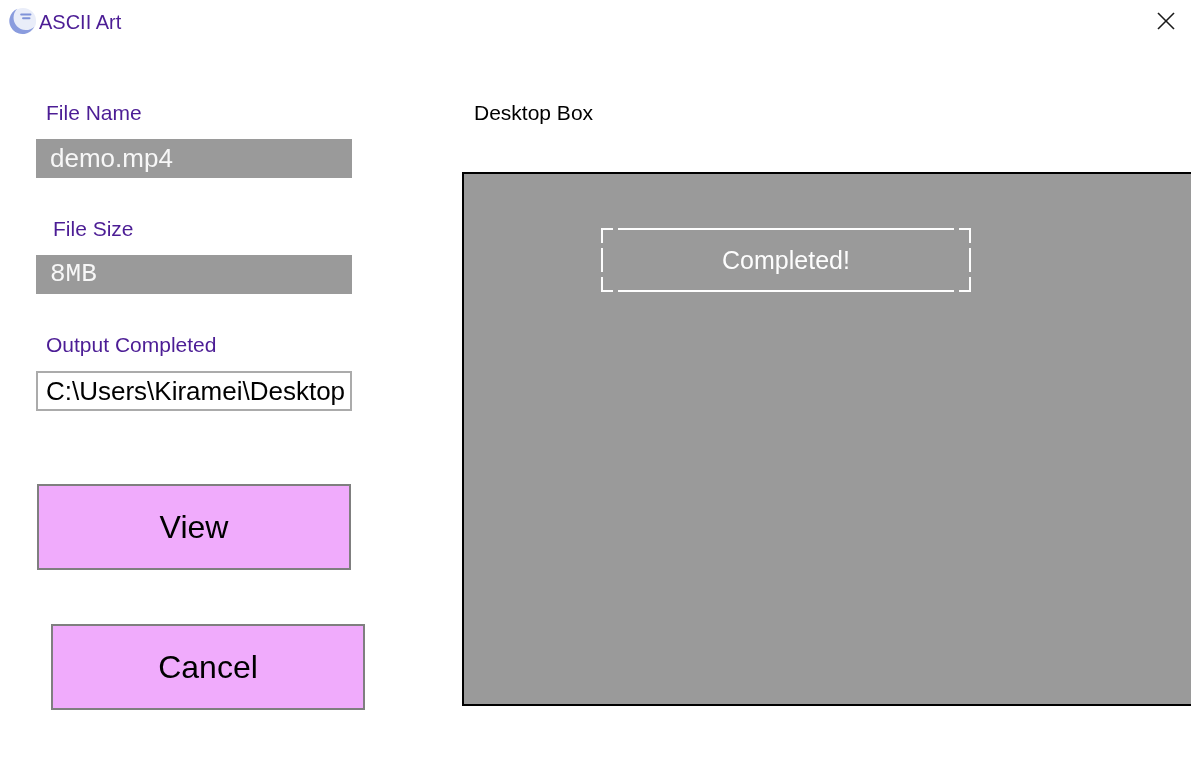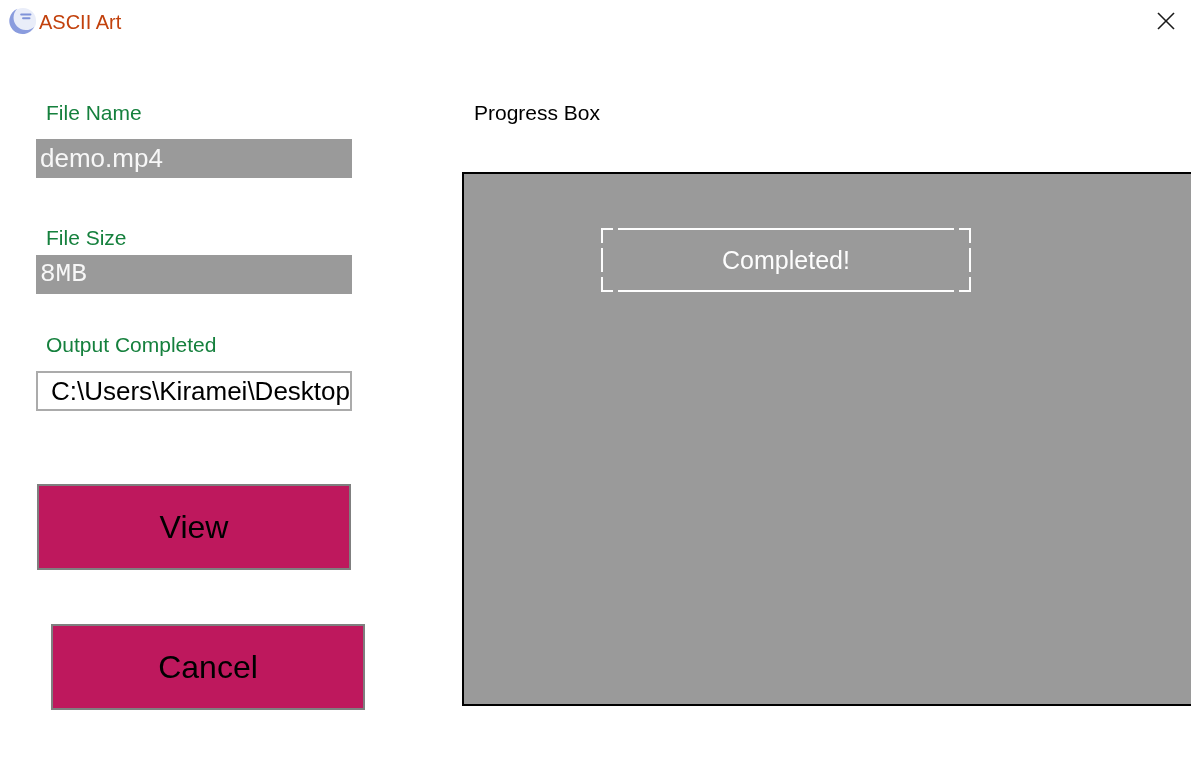--- a/index.html
+++ b/index.html
@@ -8,59 +8,58 @@
     background: #ffffff;
     font-family: "Liberation Sans", "DejaVu Sans", sans-serif;
     overflow: hidden;
     position: relative;
     color: #000;
   }
   .abs { position: absolute; }
 
   
   .titlebar-icon { left: 8px; top: 6px; width: 30px; height: 30px; }
-  .window-title  { left: 39px; top: 9px; font-size: 20px; line-height: 26px; color: #c2410c; }
+  .window-title  { left: 39px; top: 9px; font-size: 20px; line-height: 26px; color: #4c1d95; }
   .close-btn {
     left: 1146px; top: 4px; width: 40px; height: 36px;
     background: transparent; border: none; cursor: pointer;
     display: flex; align-items: center; justify-content: center;
   }
 
   
-  .field-label { left: 46px; font-size: 21px; color: #15803d; }
+  .field-label { left: 46px; font-size: 21px; color: #4c1d95; }
   .lbl-filename  { top: 101px; }
-  .lbl-filesize  { top: 226px; }
+  .lbl-filesize  { top: 217px; margin-left: 7px; }
   .lbl-outputdir { top: 333px; }
 
   .gray-field {
     left: 36px; width: 316px; height: 39px;
     background: #9A9A9A;
     color: #F7F7F7;
     font-size: 26px; line-height: 39px;
-    padding-left: 4px;
+    padding-left: 14px;
     white-space: nowrap; overflow: hidden;
   }
   .fld-filename { top: 139px; }
   .fld-filesize { top: 255px; font-family: Liberation Mono, monospace; }
 
   .dir-input {
     left: 36px; top: 371px; width: 316px; height: 40px;
     background: #ffffff;
     border: 2px solid #ABABAB;
     font-family: "Liberation Sans", "DejaVu Sans", sans-serif;
     font-size: 26px; color: #000;
     padding: 0 0 0 8px;
     white-space: nowrap; overflow: hidden;
     outline: none;
-    text-align: right;
   }
 
   .form-btn {
     left: 37px; width: 314px; height: 86px;
-    background: #be185d;
+    background: #f0abfc;
     border: 2px solid #7F7F7F;
     font-family: "Liberation Sans", "DejaVu Sans", sans-serif;
     font-size: 32px; color: #000;
     cursor: pointer;
     display: flex; align-items: center; justify-content: center;
   }
   .btn-view   { top: 484px; }
   .btn-cancel { top: 624px; margin-left: 14px; }
 
   
@@ -107,21 +106,21 @@
 
 <span class="abs field-label lbl-filesize">File Size</span>
 <div class="abs gray-field fld-filesize">8MB</div>
 
 <span class="abs field-label lbl-outputdir">Output Completed</span>
 <input class="abs dir-input" type="text" value="C:\Users\Kiramei\Desktop" style="">
 
 <button class="abs form-btn btn-view">View</button>
 <button class="abs form-btn btn-cancel">Cancel</button>
 
-<span class="abs progress-label">Progress Box</span>
+<span class="abs progress-label">Desktop Box</span>
 <div class="abs progress-box">
   <button class="completed-box">
     <svg width="370" height="64" viewBox="0 0 370 64" aria-hidden="true">
       <line x1="0" y1="1" x2="370" y2="1" stroke="#FDFDFD" stroke-width="2" stroke-dasharray="12 5 336 5 12"></line>
       <line x1="0" y1="63" x2="370" y2="63" stroke="#FDFDFD" stroke-width="2" stroke-dasharray="12 5 336 5 12"></line>
       <line x1="1" y1="0" x2="1" y2="64" stroke="#FDFDFD" stroke-width="2" stroke-dasharray="15 5 24 5 15"></line>
       <line x1="369" y1="0" x2="369" y2="64" stroke="#FDFDFD" stroke-width="2" stroke-dasharray="15 5 24 5 15"></line>
     </svg>
     <span>Completed!</span>
   </button>

